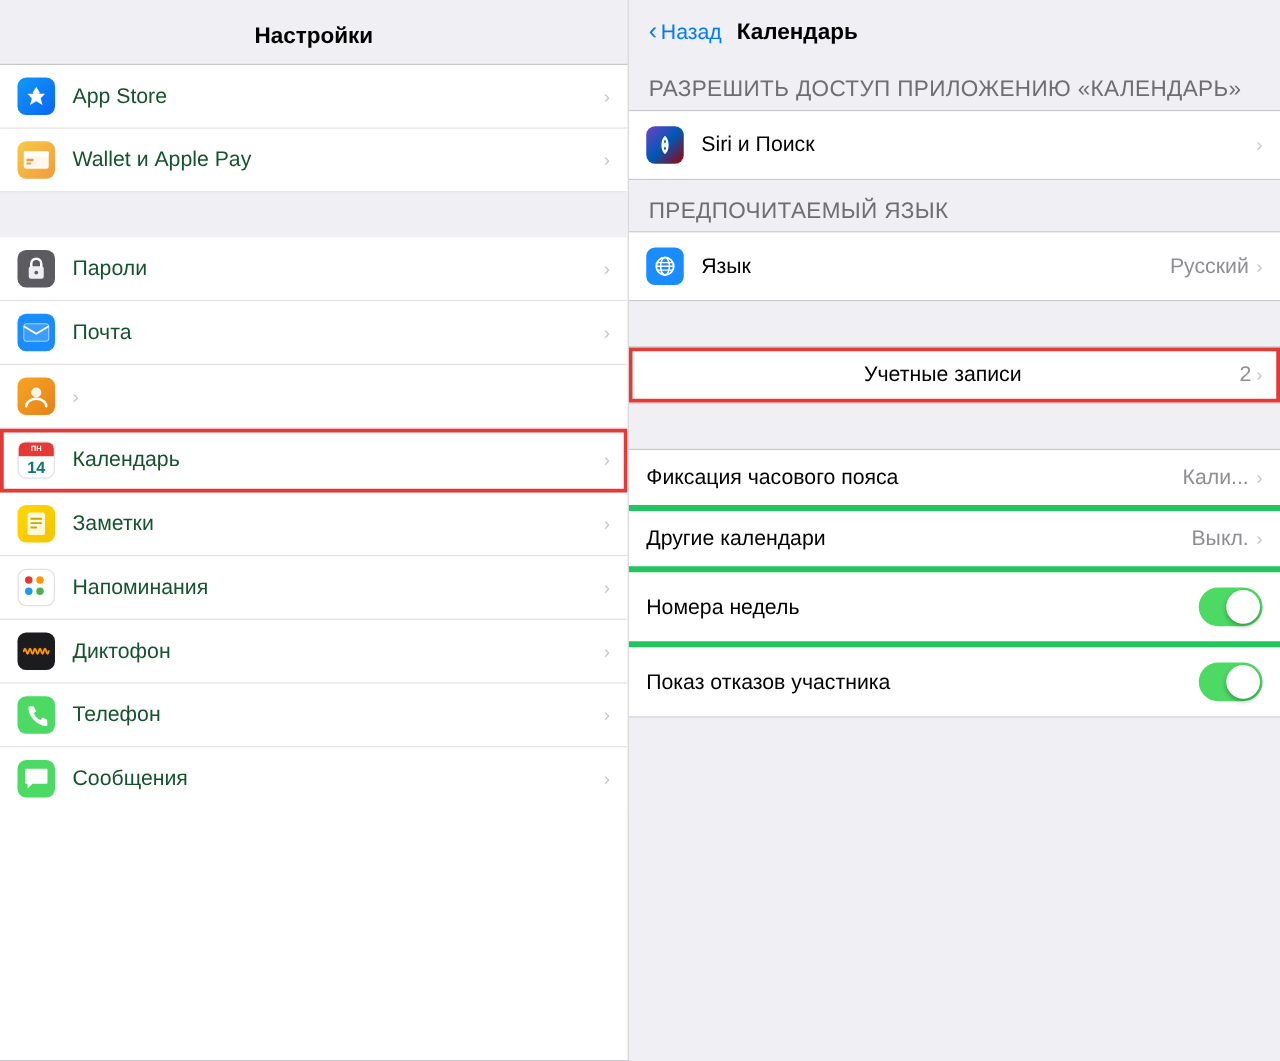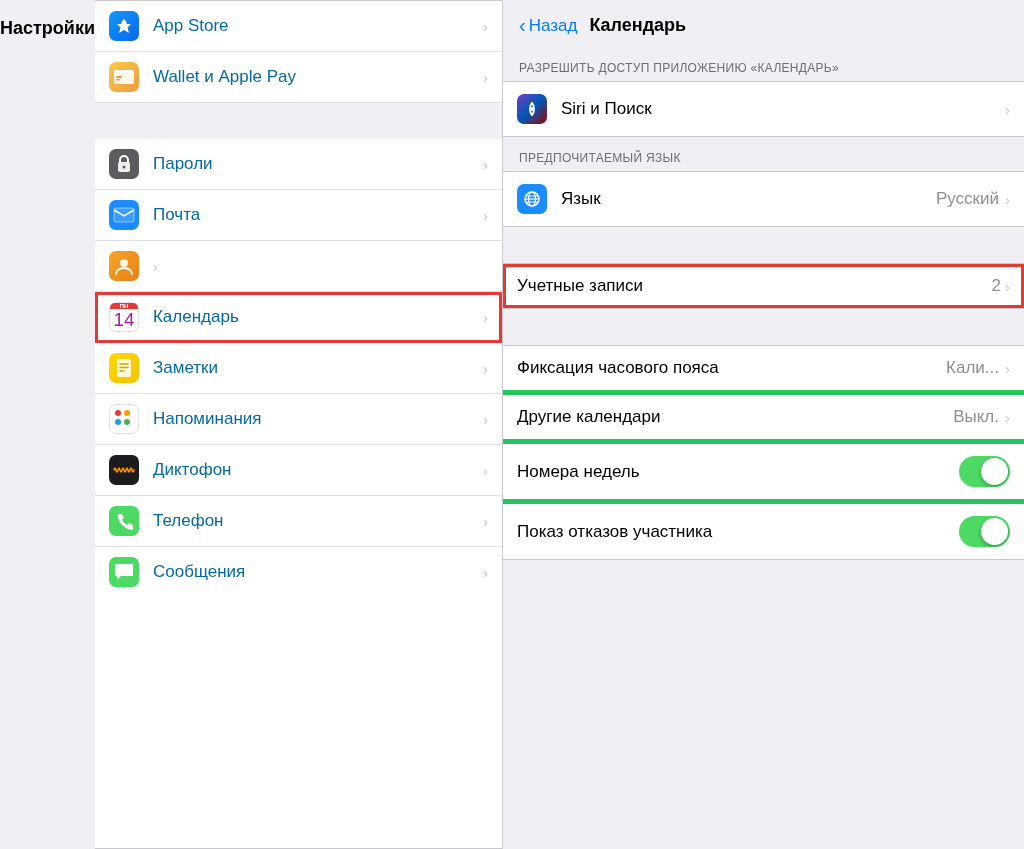--- a/index.html
+++ b/index.html
@@ -10,21 +10,21 @@
       width: 1024px;
       height: 849px;
       overflow: hidden;
     }
 
     
     .left-panel {
       width: 503px;
       background: #efeff4;
       display: flex;
-      flex-direction: row;
+      flex-direction: column;
       border-right: 1px solid #c8c7cc;
       flex-shrink: 0;
     }
 
     .panel-title {
       text-align: center;
       font-size: 18px;
       font-weight: 600;
       color: #000;
       padding: 18px 0 12px;
@@ -67,21 +67,21 @@
       align-items: center;
       justify-content: center;
       margin-right: 14px;
       flex-shrink: 0;
       font-size: 18px;
     }
 
     .item-label {
       flex: 1;
       font-size: 17px;
-      color: #0369a1;
+      color: #14532d;
     }
 
     .item-chevron {
       color: #c7c7cc;
       font-size: 15px;
     }
 
     .section-separator {
       height: 36px;
       background: #efeff4;
@@ -122,21 +122,21 @@
       font-weight: 600;
       color: #000;
     }
 
     .right-content {
       flex: 1;
       overflow: hidden;
     }
 
     .section-header-text {
-      font-size: 12px;
+      font-size: 18px;
       color: #6d6d72;
       padding: 14px 16px 6px;
       text-transform: uppercase;
       letter-spacing: 0.3px;
     }
 
     .right-list {
       background: #fff;
       border-top: 1px solid #c8c7cc;
       border-bottom: 1px solid #c8c7cc;
@@ -153,20 +153,21 @@
 
     .right-item:last-child {
       border-bottom: none;
     }
 
     .right-item.highlighted {
       outline: 3px solid #e53935;
       outline-offset: -3px;
       z-index: 2;
       position: relative;
+      text-align: center;
     }
 
     .right-item .item-icon {
       margin-right: 14px;
     }
 
     .right-item-label {
       flex: 1;
       font-size: 17px;
       color: #000;
@@ -245,23 +246,23 @@
       font-size: 6px;
       color: #fff;
       font-weight: 700;
     }
     .cal-body {
       width: 100%;
       flex: 1;
       display: flex;
       align-items: center;
       justify-content: center;
-      font-size: 19px;
-      font-weight: 400;
-      color: #a21caf;
+      font-size: 13px;
+      font-weight: 700;
+      color: #0f766e;
     }
   </style>
 </head>
 <body>
 
 <div class="left-panel">
   <div class="panel-title">Настройки</div>
   <div class="settings-list">
 
     <div class="settings-item">

